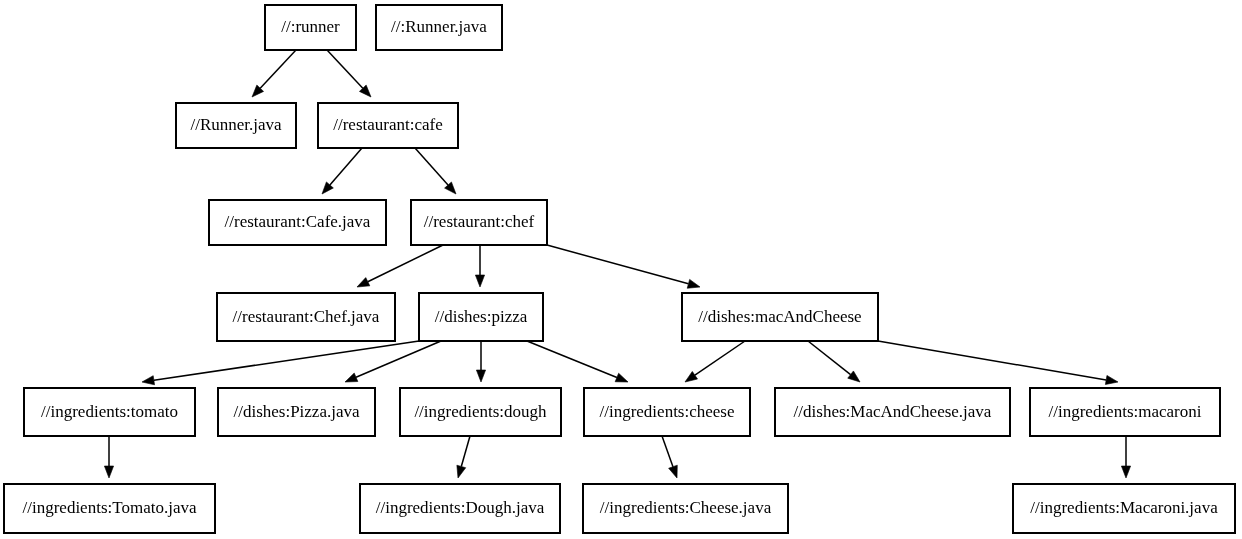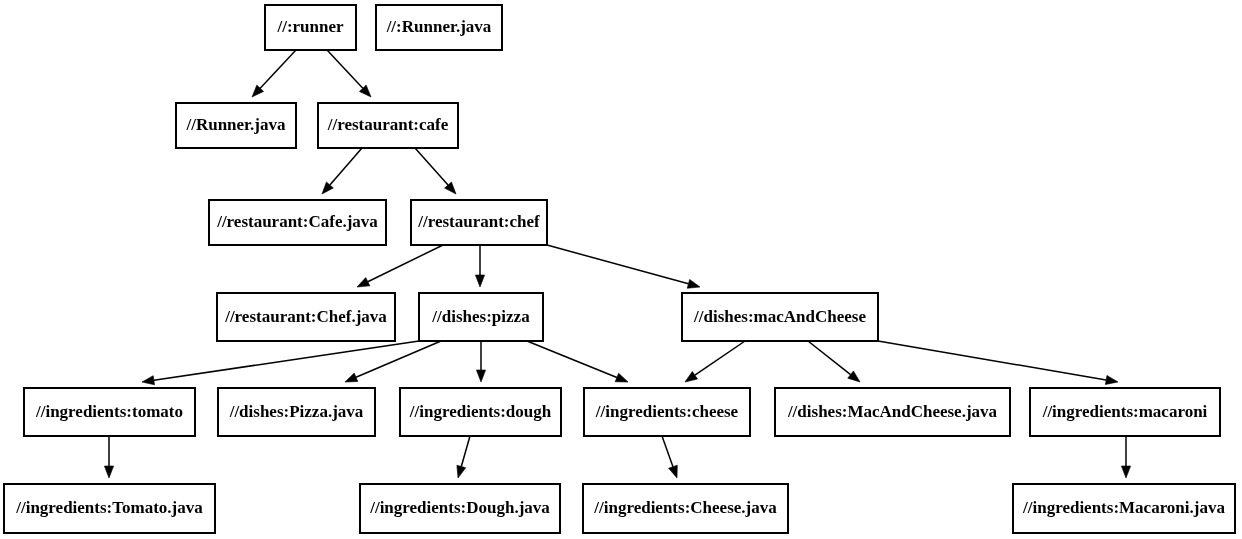--- a/index.html
+++ b/index.html
@@ -12,21 +12,20 @@
     width: 1242px;
     height: 539px;
     overflow: hidden;
     font-family: "Liberation Serif", "DejaVu Serif", serif;
   }
   #graph-root {
     position: relative;
     width: 1242px;
     height: 500px;
     background: #ffffff;
-    font-weight: bold;
   }
   svg#graph-canvas {
     display: block;
     width: 1242px;
     height: 539px;
     background: #ffffff;
   }
   .node-box {
     fill: #ffffff;
     stroke: #000000;

